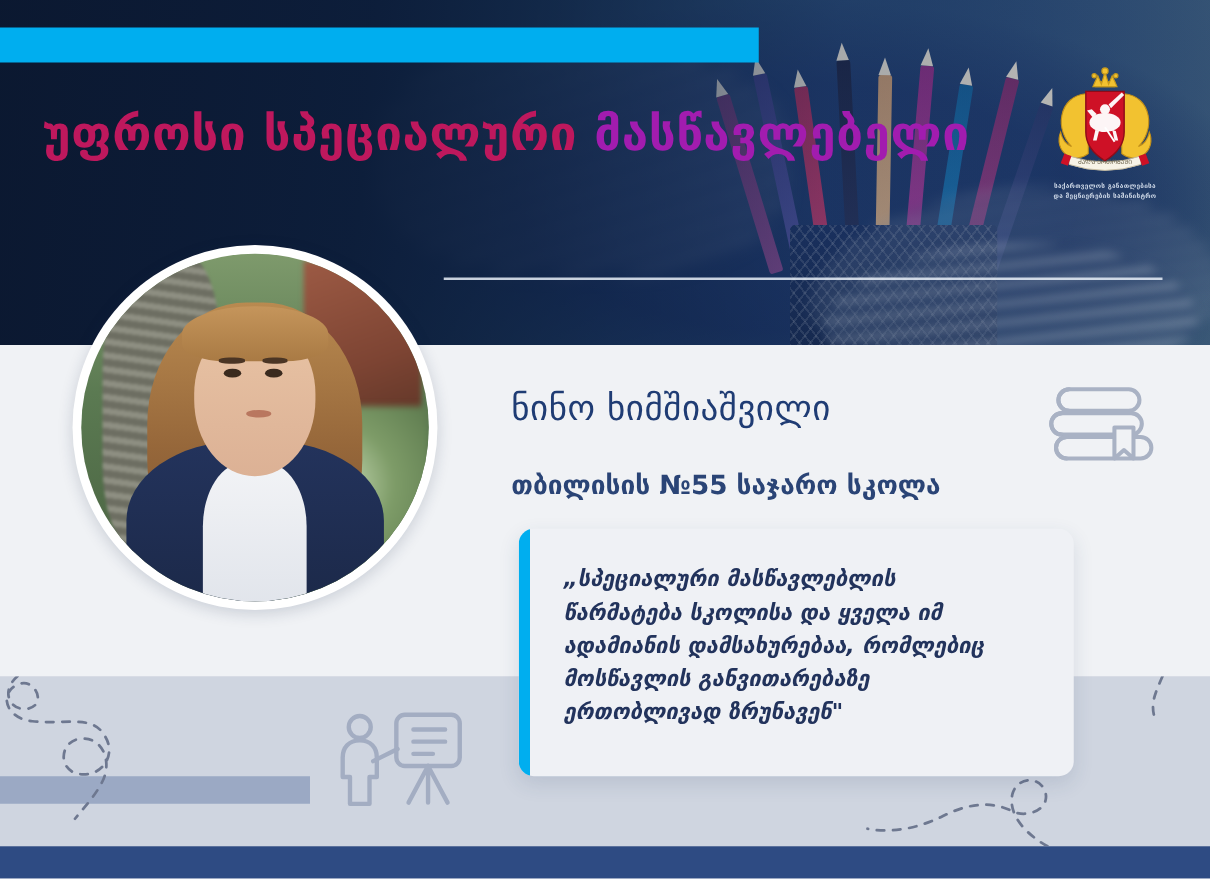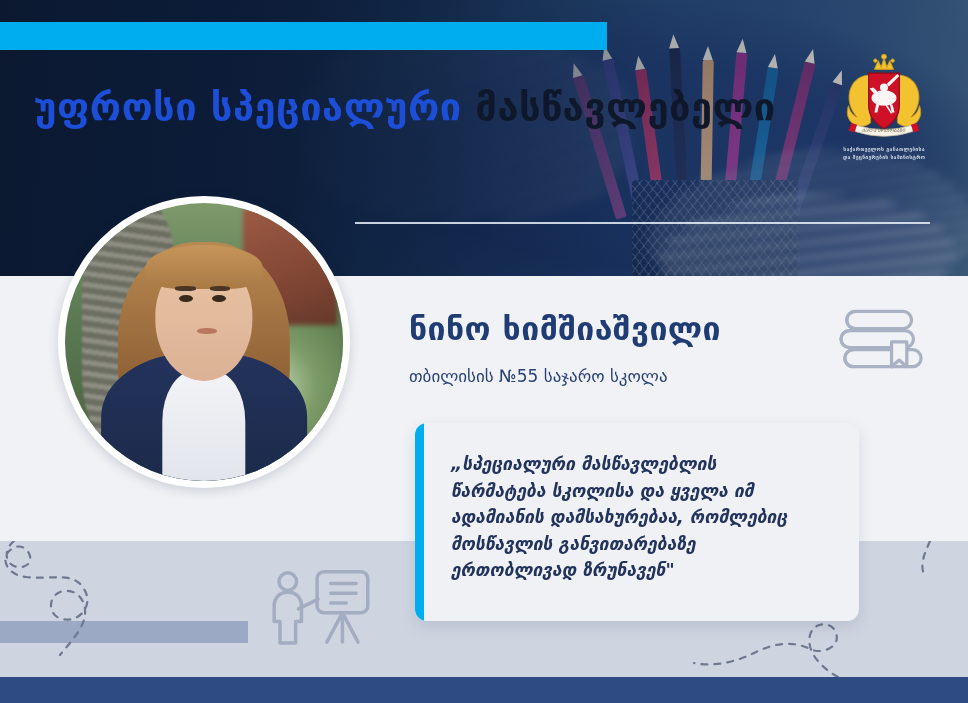--- a/index.html
+++ b/index.html
@@ -112,22 +112,22 @@
   .hero-title {
     position: absolute;
     left: 34px; top: 88px;
     z-index: 7;
     font-size: 38px;
     font-weight: 700;
     letter-spacing: .5px;
     white-space: nowrap;
     line-height: 1;
   }
-  .hero-title .t-white { color: #1d4ed8; }
-  .hero-title .t-blue  { color: #0f172a; }
+  .hero-title .t-white { color: #be185d; }
+  .hero-title .t-blue  { color: #a21caf; }
 
   .hero-rule {
     position: absolute;
     left: 355px; top: 222px;
     width: 575px; height: 2px;
     background: rgba(233,240,248,.85);
     z-index: 7;
   }
 
   
@@ -243,32 +243,32 @@
   .mid {
     position: absolute;
     left: 0; top: 276px;
     width: 968px; height: 264px;
     background: #F0F2F5;
   }
 
   .person-name {
     position: absolute;
     left: 409px; top: 310px;
-    font-size: 32px;
-    font-weight: 700;
+    font-size: 28px;
+    font-weight: 400;
     color: #1F3C74;
     letter-spacing: .4px;
     white-space: nowrap;
     z-index: 5;
   }
   .person-school {
     position: absolute;
-    left: 409px; top: 366px;
-    font-size: 17px;
-    font-weight: 400;
+    left: 409px; top: 376px;
+    font-size: 21px;
+    font-weight: 700;
     color: #2A4476;
     white-space: nowrap;
     z-index: 5;
   }
 
   .books-icon {
     position: absolute;
     right: 38px; top: 300px;
     width: 96px; height: 82px;
     z-index: 5;

